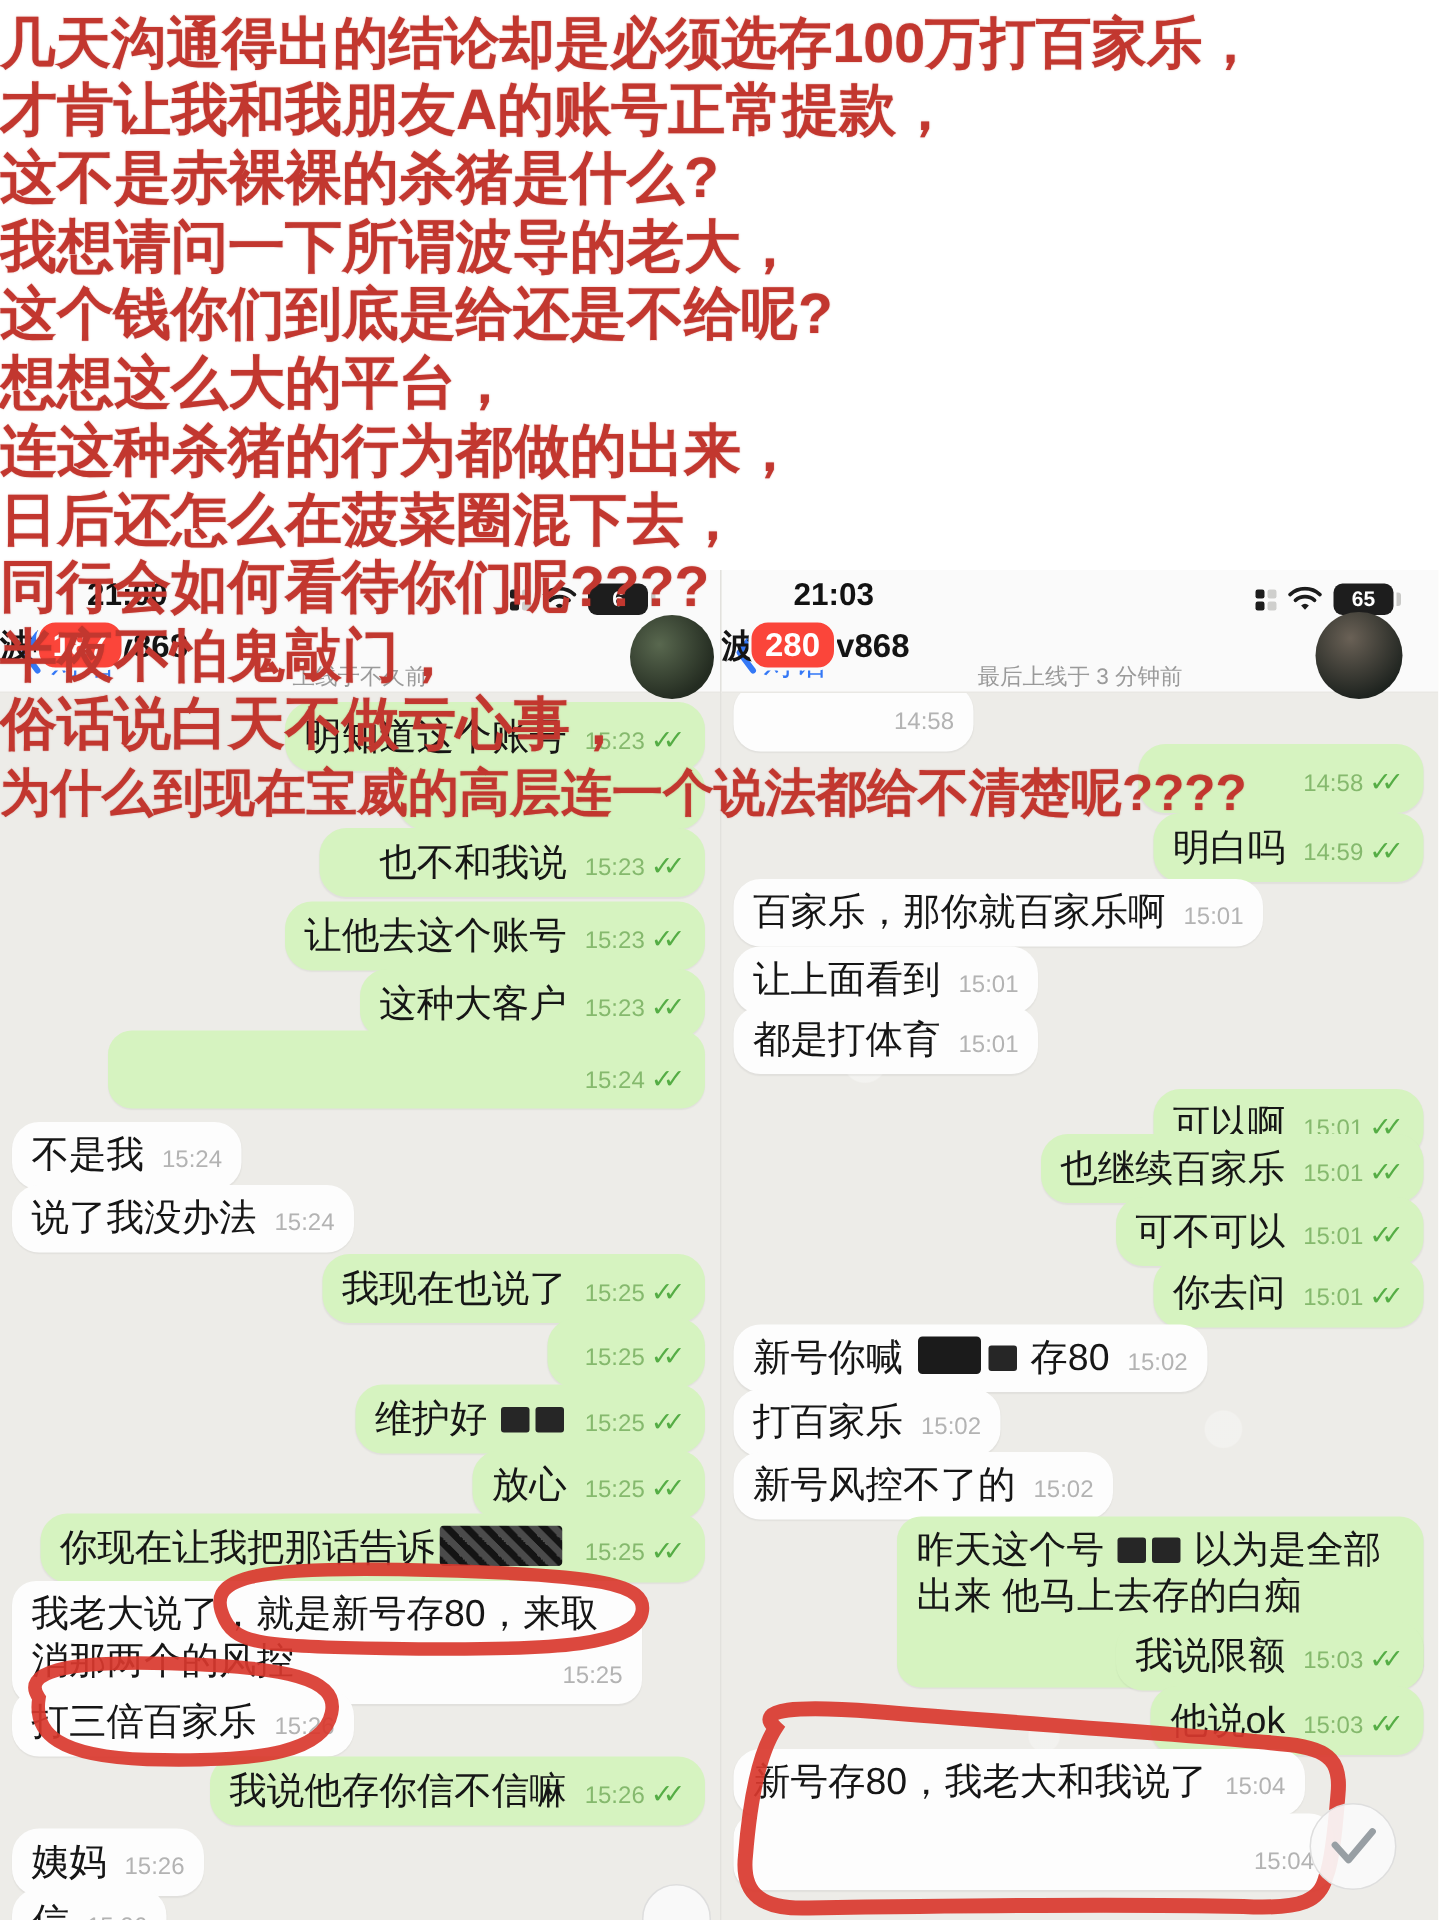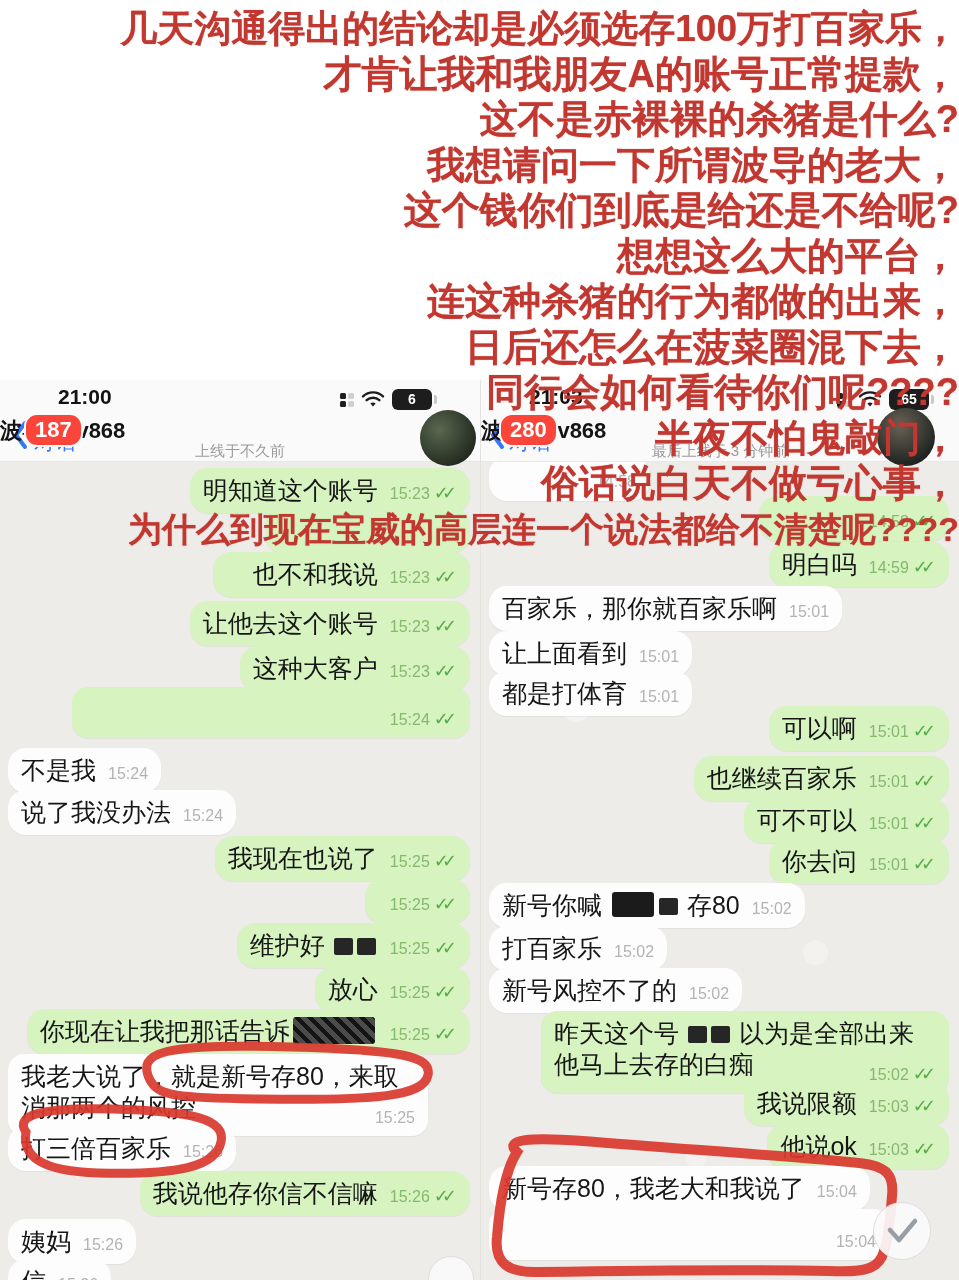--- a/index.html
+++ b/index.html
@@ -3,21 +3,21 @@
 <meta charset="utf-8">
 <style>
   * { margin:0; padding:0; box-sizing:border-box; }
   html,body { background:#ffffff; }
   body { font-family:"Liberation Sans","DejaVu Sans",sans-serif; }
   .canvas { position:relative; width:959px; height:1280px; background:#ffffff; overflow:hidden; margin:0 auto; }
 
   
   .overlay { position:absolute; left:0; top:6px; width:100%; z-index:40; pointer-events:none; }
   .overlay .oline {
-    height:45.5px; line-height:45.5px; text-align:right;
+    height:45.5px; line-height:45.5px; text-align:left;
     font-weight:800; color:#c2372f; white-space:nowrap;
     text-shadow:0 0 1px rgba(178,44,35,.55);
   }
 
   
   .phone { position:absolute; top:380px; width:480px; height:900px; background:#edece8; overflow:hidden; }
   .phone.left  { left:0; }
   .phone.right { left:480px; width:479px; border-left:1px solid #e2e1dd; }
   .chrome { position:absolute; left:0; top:0; width:100%; height:82px; background:#fafafa; border-bottom:1px solid #e9e8e4; z-index:3; }
 
@@ -247,21 +247,21 @@
             <span class="txt">让上面看到</span>
             <span class="meta">15:01</span>
           </span>
         </div>
         <div class="bubble in" style="top: 209px;">
           <span class="inner">
             <span class="txt">都是打体育</span>
             <span class="meta">15:01</span>
           </span>
         </div>
-        <div class="bubble out" style="top: 244px;">
+        <div class="bubble out" style="top: 264px;">
           <span class="inner">
             <span class="txt">可以啊</span>
             <span class="meta">15:01<span class="ticks">✓✓</span></span>
           </span>
         </div>
         <div class="bubble out" style="top: 294px;">
           <span class="inner">
             <span class="txt">也继续百家乐</span>
             <span class="meta">15:01<span class="ticks">✓✓</span></span>
           </span>
@@ -289,21 +289,21 @@
             <span class="txt">打百家乐</span>
             <span class="meta">15:02</span>
           </span>
         </div>
         <div class="bubble in" style="top: 506px;">
           <span class="inner">
             <span class="txt">新号风控不了的</span>
             <span class="meta">15:02</span>
           </span>
         </div>
-        <div class="bubble out wrap" style="top: 549px; width: 408px; margin-left: 16px;"><span class="txt">昨天这个号 <span class="cb-sm"></span><span class="cb-sm"></span> 以为是全部出来 他马上去存的白痴</span><span class="meta">15:02<span class="ticks">✓✓</span></span></div>
+        <div class="bubble out wrap" style="top: 549px; width: 351px; margin-left: 16px;"><span class="txt">昨天这个号 <span class="cb-sm"></span><span class="cb-sm"></span> 以为是全部出来 他马上去存的白痴</span><span class="meta">15:02<span class="ticks">✓✓</span></span></div>
         <div class="bubble out" style="top: 619px;">
           <span class="inner">
             <span class="txt">我说限额</span>
             <span class="meta">15:03<span class="ticks">✓✓</span></span>
           </span>
         </div>
         <div class="bubble out" style="top: 662px;">
           <span class="inner">
             <span class="txt">他说ok</span>
             <span class="meta">15:03<span class="ticks">✓✓</span></span>

